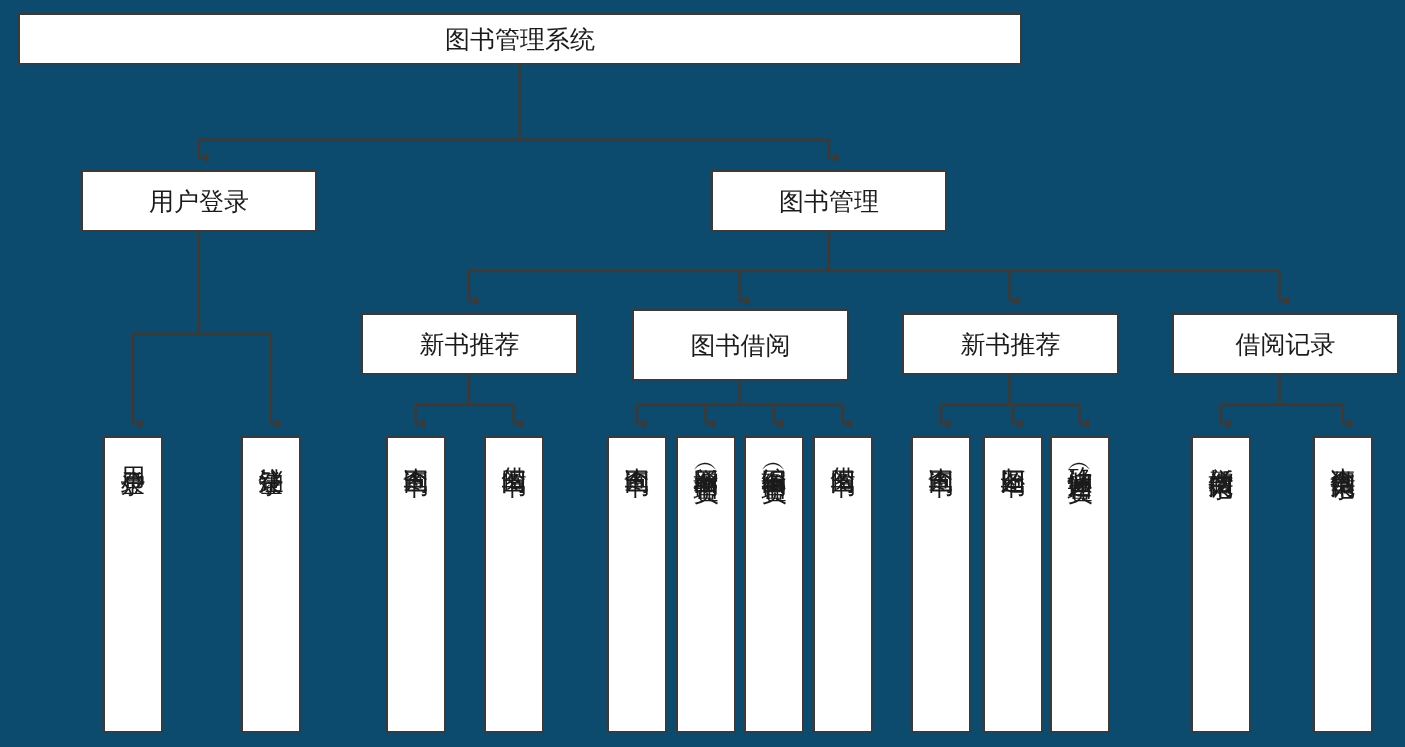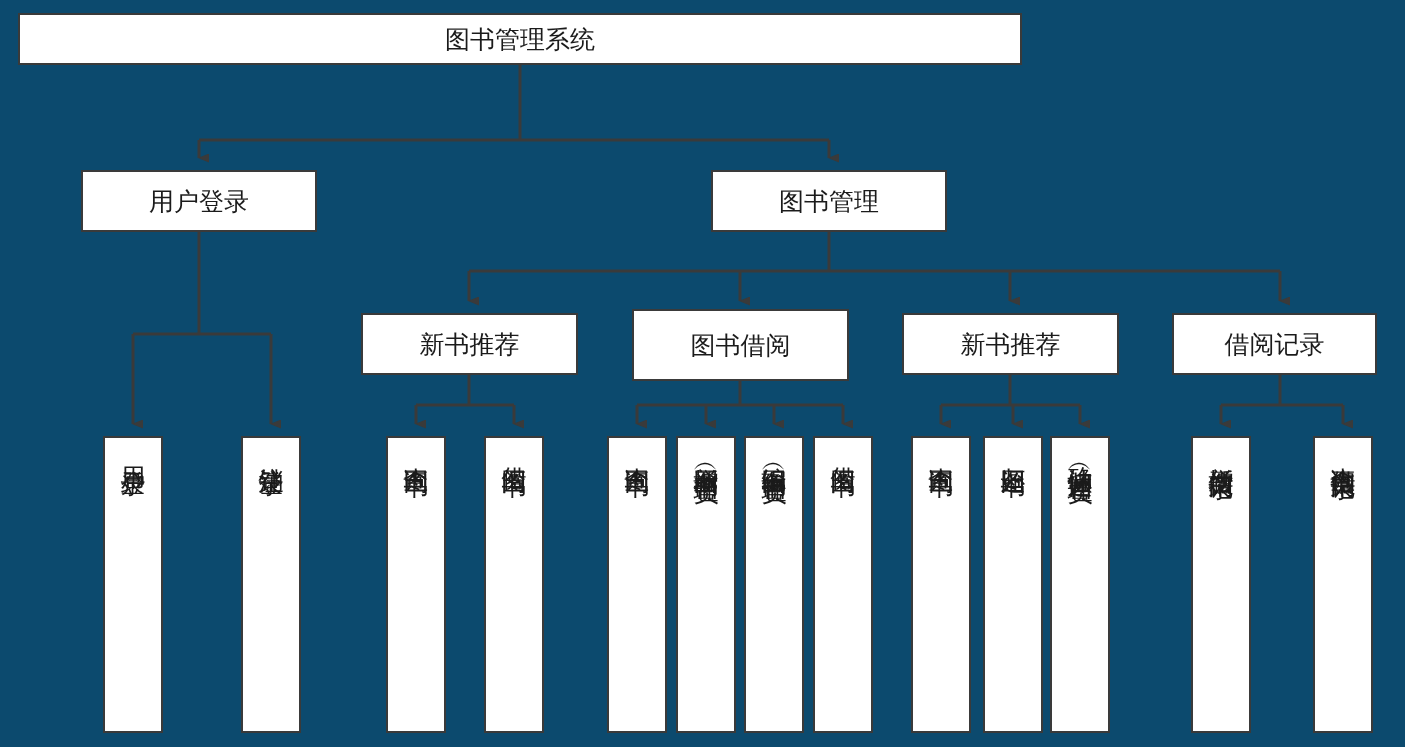--- a/index.html
+++ b/index.html
@@ -134,21 +134,21 @@
       </div>
       <div class="node horiz" style="left: 361px; top: 313px; width: 217px; height: 62px;">
         <span class="node-label">新书推荐</span>
       </div>
       <div class="node horiz" style="left: 632px; top: 297px; width: 217px; height: 72px; margin-top: 12px;">
         <span class="node-label">图书借阅</span>
       </div>
       <div class="node horiz" style="left: 902px; top: 313px; width: 217px; height: 62px;">
         <span class="node-label">新书推荐</span>
       </div>
-      <div class="node horiz" style="left: 1172px; top: 313px; width: 205px; height: 62px; align-items: center;">
+      <div class="node horiz" style="left: 1172px; top: 313px; width: 227px; height: 62px; align-items: center;">
         <span class="node-label">借阅记录</span>
       </div>
       <div class="node vert" style="left: 103px; top: 436px; width: 60px; height: 297px;">
         <span class="node-label">用户登录</span>
       </div>
       <div class="node vert" style="left: 241px; top: 436px; width: 60px; height: 297px;">
         <span class="node-label">注销登录</span>
       </div>
       <div class="node vert" style="left: 386px; top: 436px; width: 60px; height: 297px;">
         <span class="node-label">查询图书</span>

